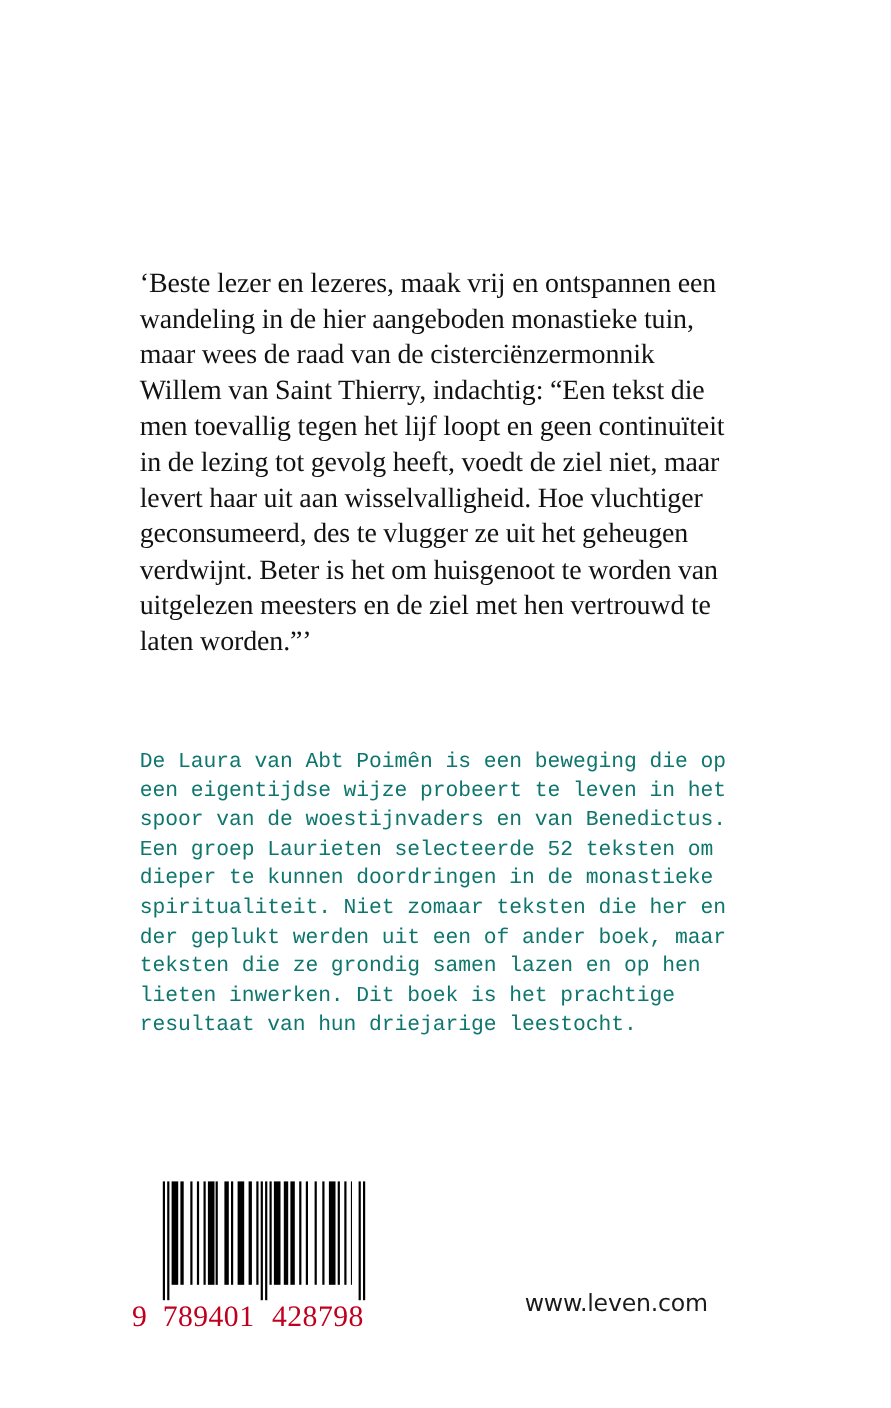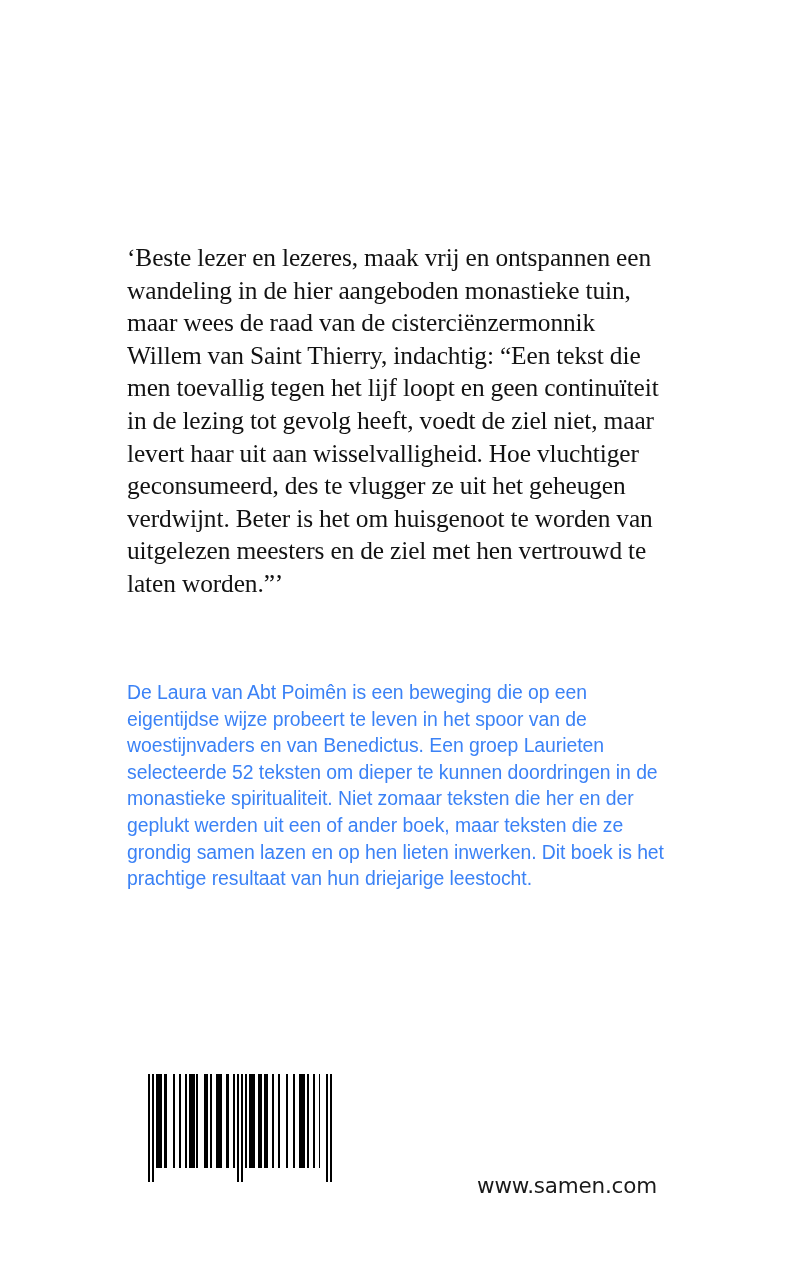--- a/index.html
+++ b/index.html
@@ -45,25 +45,25 @@
 
   
   .blurb-block {
     position: absolute;
     left: 127px;
     top: 679px;
     width: 552px;
   }
   .blurb-block p {
     margin: 0;
-    font-family: Liberation Sans, sans-serif;
+    font-family: Liberation Mono, monospace;
     font-size: 19.4px;
     line-height: 26.6px;
     letter-spacing: -0.05px;
-    color: #3b82f6;
+    color: #0f766e;
     text-align: left;
   }
 
   
   .footer {
     position: absolute;
     left: 0;
     top: 1060px;
     width: 810px;
     height: 160px;
@@ -197,19 +197,20 @@
           <span class="bar" style="width: 1.94px;"></span>
           <span class="bar sp" style="width: 3.88px;"></span>
           <span class="bar" style="width: 1.94px;"></span>
           <span class="bar sp" style="width: 3.88px;"></span>
           <span class="bar" style="width: 1.94px;"></span>
           <span class="bar sp" style="width: 5.82px;"></span>
           <span class="bar tall" style="width: 1.94px;"></span>
           <span class="bar sp tall" style="width: 1.94px;"></span>
           <span class="bar tall" style="width: 1.94px;"></span>
         </div>
+      <div class="isbn-digits"><span class="grp-a">9</span><span class="grp-b">789401</span><span class="grp-c">428798</span></div>
     </div>
 
-    <div class="site-url">www.samen.com</div>
+    <div class="site-url">www.leven.com</div>
 
   </div>
 
 </div>
 
 </body></html>

